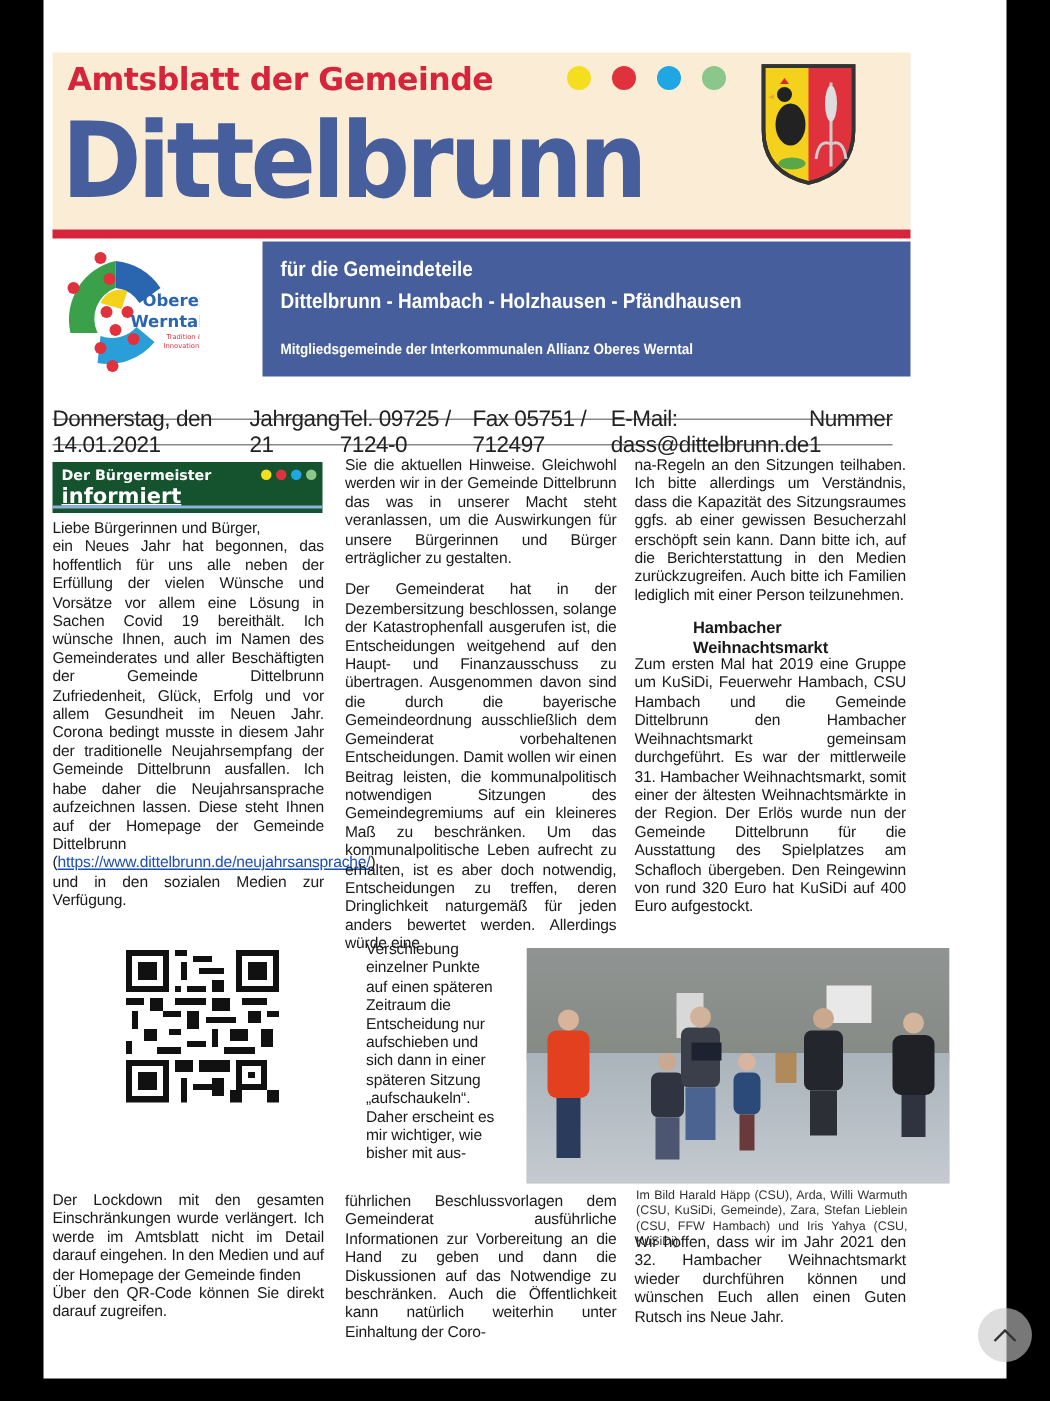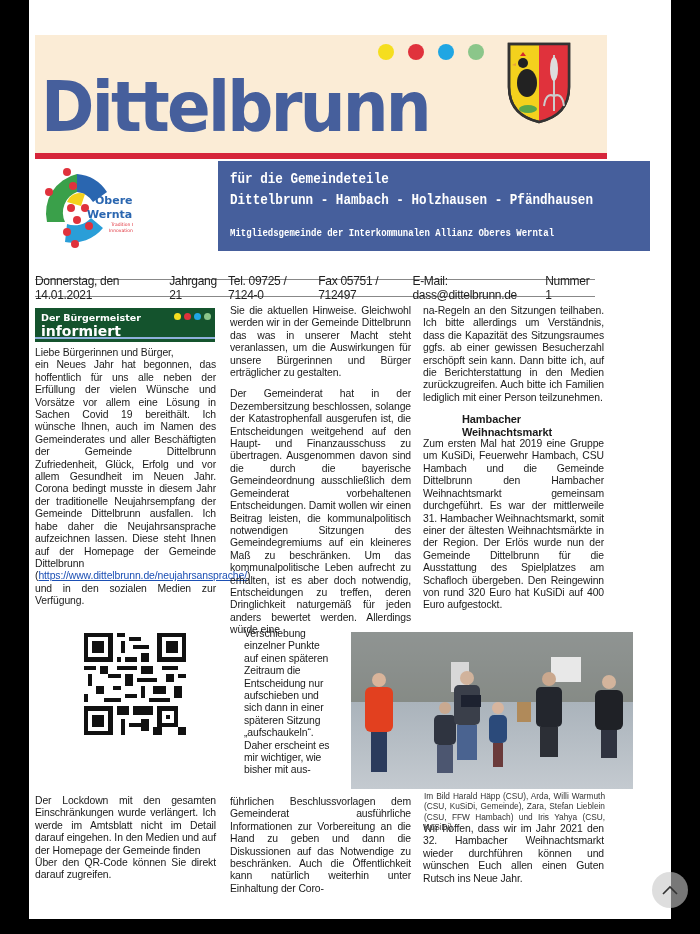--- a/index.html
+++ b/index.html
@@ -6,25 +6,25 @@
   body { width:700px; height:934px; background:#000; position:relative; overflow:hidden; font-family:"Liberation Sans", sans-serif; }
   .page { position:absolute; left:29px; top:0; width:642px; height:919px; background:#fff; }
   .masthead { position:absolute; left:35px; top:35px; width:572px; height:118px; background:#fbecd6; }
   .mast-sub { position:absolute; left:10px; top:6px; font-family:"DejaVu Sans", sans-serif; font-weight:bold; color:#d6253a; font-size:21px; letter-spacing:-0.3px; }
   .mast-title { position:absolute; left:6px; top:30px; font-family:"DejaVu Sans", sans-serif; font-weight:bold; color:#465f9c; font-size:70px; letter-spacing:-3px; line-height:84px; transform:scaleX(0.92); transform-origin:left; }
   .dots { position:absolute; left:343px; top:9px; display:flex; gap:14px; }
   .dot { width:16px; height:16px; border-radius:50%; }
   .crest { position:absolute; left:471px; top:6px; width:66px; height:84px; }
   .redbar { position:absolute; left:35px; top:153px; width:572px; height:6px; background:#d6253a; }
   .logo-box { position:absolute; left:37px; top:162px; width:96px; height:88px; }
-  .bluebox { position:absolute; left:175px; top:161px; width:432px; height:90px; background:#465f9c; color:#fff; font-family:Liberation Mono, monospace;margin-left:43px; }
+  .bluebox { position:absolute; left:175px; top:161px; width:432px; height:90px; background:#465f9c; color:#fff; font-family:Liberation Sans, sans-serif; }
   .blue-l1 { position:absolute; left:12px; top:10px; font-size:14px; font-weight:bold; transform:scaleX(0.9); transform-origin:left; white-space:nowrap; }
   .blue-l2 { position:absolute; left:12px; top:31px; font-size:14px; font-weight:bold; transform:scaleX(0.9); transform-origin:left; white-space:nowrap; }
   .blue-l3 { position:absolute; left:12px; top:67px; font-size:10px; font-weight:bold; transform:scaleX(0.9); transform-origin:left; white-space:nowrap; }
-  .infobar { position:absolute; left:35px; top:279px; width:560px; height:16px; border-top:1px solid #888; border-bottom:1px solid #888; display:flex; justify-content:space-between; align-items:center; font-size:12px; color:#222; letter-spacing:-0.3px; }
+  .infobar { position:absolute; left:35px; top:279px; width:560px; height:16px; border-top:1px solid #888; border-bottom:1px solid #888; display:flex; justify-content:space-between; align-items:center; font-size:15px; color:#222; letter-spacing:-0.3px; }
   .col { position:absolute; font-size:10.4px; line-height:12.4px; color:#1a1a1a; text-align:justify; letter-spacing:-0.1px; }
   .col p { margin:0; }
   .col .gap { height:9px; }
   .col1 { left:35px; top:347px; width:181px; }
   .col1b { left:35px; top:795px; width:181px; }
   .col2 { left:230px; top:305px; width:181px; }
   .col2b { left:244px; top:628px; width:90px; text-align:left; }
   .col2c { left:230px; top:796px; width:181px; }
   .col3 { left:423px; top:305px; width:181px; }
   .col3b { left:423px; top:823px; width:181px; }
@@ -40,20 +40,21 @@
   .qr { position:absolute; left:84px; top:633px; width:102px; height:102px; }
   .photo { position:absolute; left:351px; top:632px; width:282px; height:157px; overflow:hidden; }
   .scroll-btn { position:absolute; left:652px; top:872px; width:36px; height:36px; border-radius:50%; background:rgba(200,200,200,0.6); display:flex; align-items:center; justify-content:center; }
 </style>
 </head>
 <body>
 
 <div class="page"></div>
 
 <div class="masthead">
+  <div class="mast-sub">Amtsblatt der Gemeinde</div>
   <div class="mast-title">Dittelbrunn</div>
   <div class="dots">
     <div class="dot" style="background:#f5de1f"></div>
     <div class="dot" style="background:#e0323c"></div>
     <div class="dot" style="background:#20a6e3"></div>
     <div class="dot" style="background:#8bc68a"></div>
   </div>
   <svg class="crest" viewBox="0 0 66 84">
     <path d="M3 3 H63 V46 Q63 74 33 81 Q3 74 3 46 Z" fill="#f4d11d" stroke="#333" stroke-width="2.5"></path>
     <path d="M33 3 H63 V46 Q63 74 33 81 Z" fill="#e0323c"></path>

